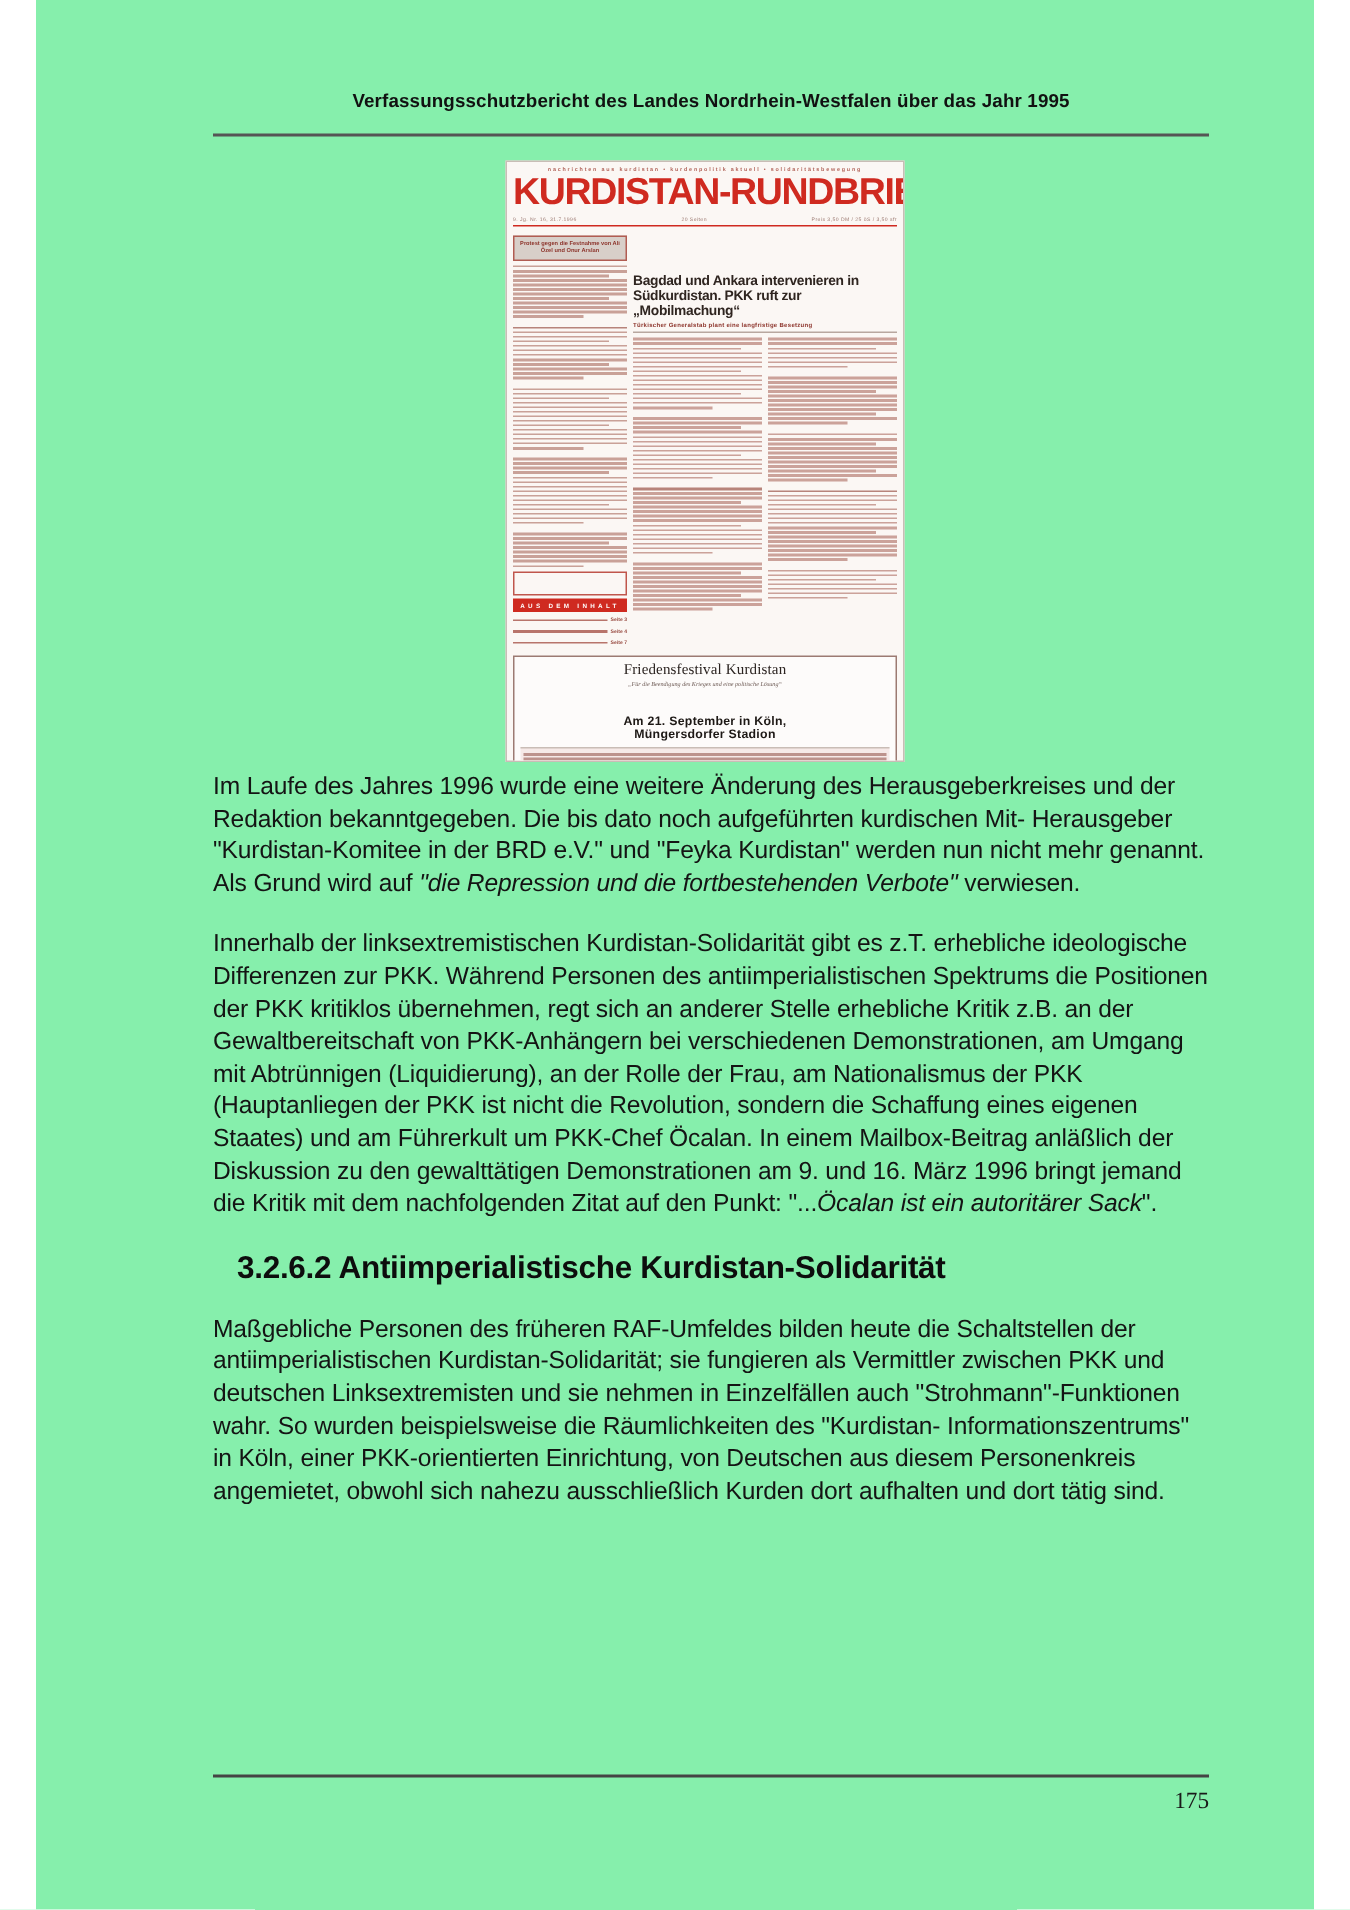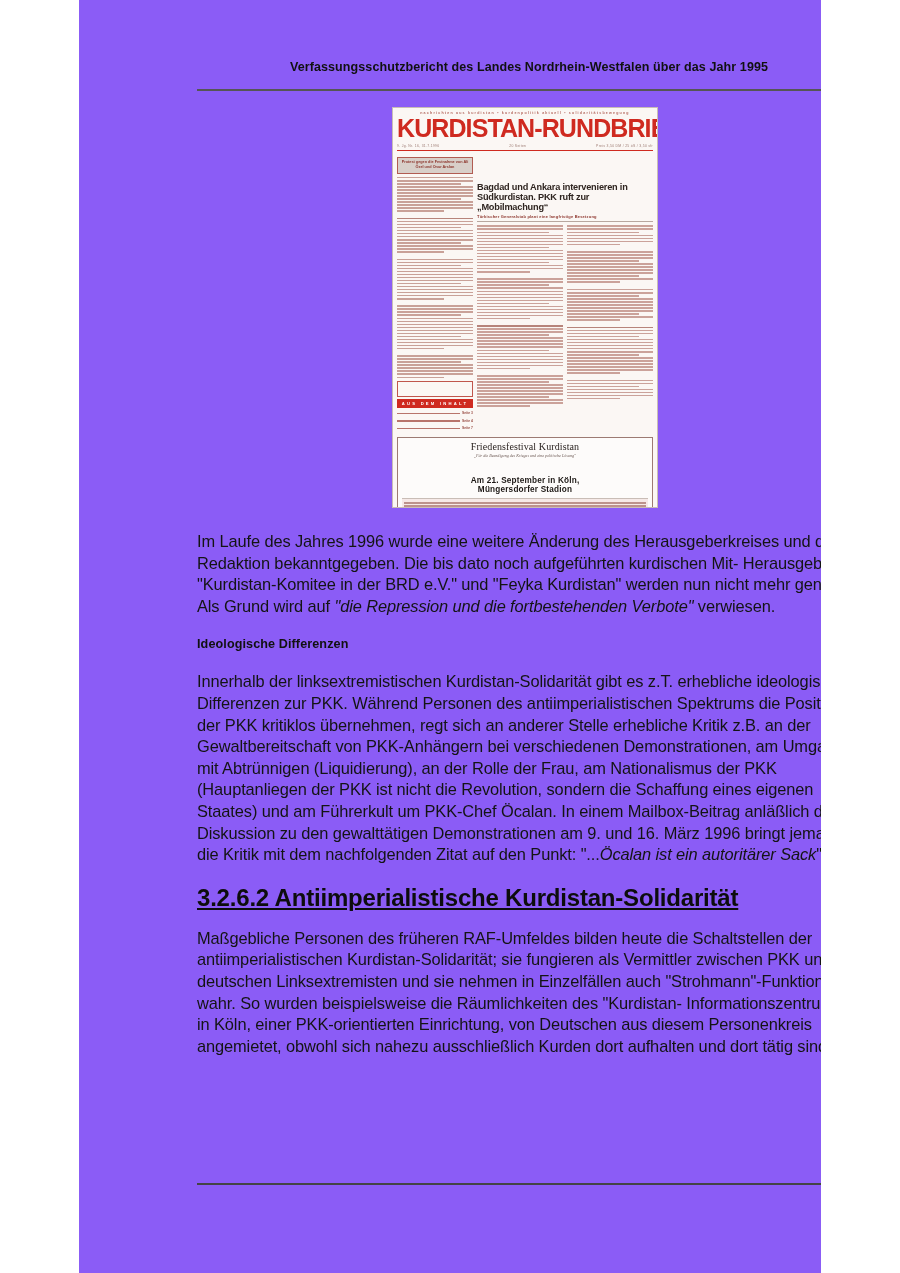--- a/index.html
+++ b/index.html
@@ -7,24 +7,24 @@
     margin: 0;
     padding: 0;
     background: #ffffff;
   }
   body {
     font-family: "Liberation Sans", sans-serif;
     color: #1a1a1a;
   }
   .page {
     position: relative;
-    width: 742px;
+    width: 852px;
     height: 1273px;
     margin: 0 auto;
-    background: #8b5cf6;
+    background: #86efac;
     overflow: hidden;
   }
 
   
   .page-header {
     position: absolute;
     left: 118px;
     top: 60px;
     width: 664px;
     text-align: center;
@@ -245,44 +245,43 @@
   }
 
   
   .content {
     position: absolute;
     left: 118px;
     top: 514px;
     width: 664px;
   }
   p.body {
-    margin: 17px 0 19px 0;
+    margin: 0 0 19px 0;
     font-size: 16.4px;
     line-height: 21.6px;
     color: #141414;
     text-align: left;
     letter-spacing: -0.1px;
   }
   p.body .it { font-style: italic; }
   h4.subhead {
     margin: 0 0 19px 0;
     font-size: 12.6px;
     font-weight: bold;
     line-height: 16px;
     color: #111;
     letter-spacing: 0.1px;
   }
   h2.section {
-    margin: 6px 0 17px 0;
-    font-size: 24px;
+    margin: 6px 0 17px 16px;
+    font-size: 21px;
     font-weight: bold;
     line-height: 26px;
     color: #0d0d0d;
     letter-spacing: -0.2px;
-    text-decoration: underline;
   }
 
   
   .footer-rule {
     position: absolute;
     left: 118px;
     top: 1183px;
     width: 664px;
     height: 2px;
     background: #444;
@@ -557,21 +556,20 @@
         </div>
       </div>
     </div>
   </div>
 
   <div class="content">
 
     <p class="body"><span>Im Laufe des Jahres 1996 wurde eine weitere Änderung des Herausgeberkreises und der Redaktion bekanntgegeben. Die bis dato noch aufgeführten kurdischen Mit- Herausgeber "Kurdistan-Komitee in der BRD e.V." und "Feyka Kurdistan" werden nun nicht mehr genannt. Als Grund wird auf </span><span class="it">"die Repression und die fortbestehenden Verbote"</span><span> verwiesen.</span></p>
 
 
-    <h4 class="subhead">Ideologische Differenzen</h4>
 
     <p class="body"><span>Innerhalb der linksextremistischen Kurdistan-Solidarität gibt es z.T. erhebliche ideologische Differenzen zur PKK. Während Personen des antiimperialistischen Spektrums die Positionen der PKK kritiklos übernehmen, regt sich an anderer Stelle erhebliche Kritik z.B. an der Gewaltbereitschaft von PKK-Anhängern bei verschiedenen Demonstrationen, am Umgang mit Abtrünnigen (Liquidierung), an der Rolle der Frau, am Nationalismus der PKK (Hauptanliegen der PKK ist nicht die Revolution, sondern die Schaffung eines eigenen Staates) und am Führerkult um PKK-Chef Öcalan. In einem Mailbox-Beitrag anläßlich der Diskussion zu den gewalttätigen Demonstrationen am 9. und 16. März 1996 bringt jemand die Kritik mit dem nachfolgenden Zitat auf den Punkt: </span><span>"...</span><span class="it">Öcalan ist ein autoritärer Sack</span><span>".</span></p>
 
     <h2 class="section">3.2.6.2 Antiimperialistische Kurdistan-Solidarität</h2>
 
     <p class="body">Maßgebliche Personen des früheren RAF-Umfeldes bilden heute die Schaltstellen der antiimperialistischen Kurdistan-Solidarität; sie fungieren als Vermittler zwischen PKK und deutschen Linksextremisten und sie nehmen in Einzelfällen auch "Strohmann"-Funktionen wahr. So wurden beispielsweise die Räumlichkeiten des "Kurdistan- Informationszentrums" in Köln, einer PKK-orientierten Einrichtung, von Deutschen aus diesem Personenkreis angemietet, obwohl sich nahezu ausschließlich Kurden dort aufhalten und dort tätig sind.</p>
   </div>
 
   <div class="footer-rule"></div>
   <div class="page-number">175</div>

